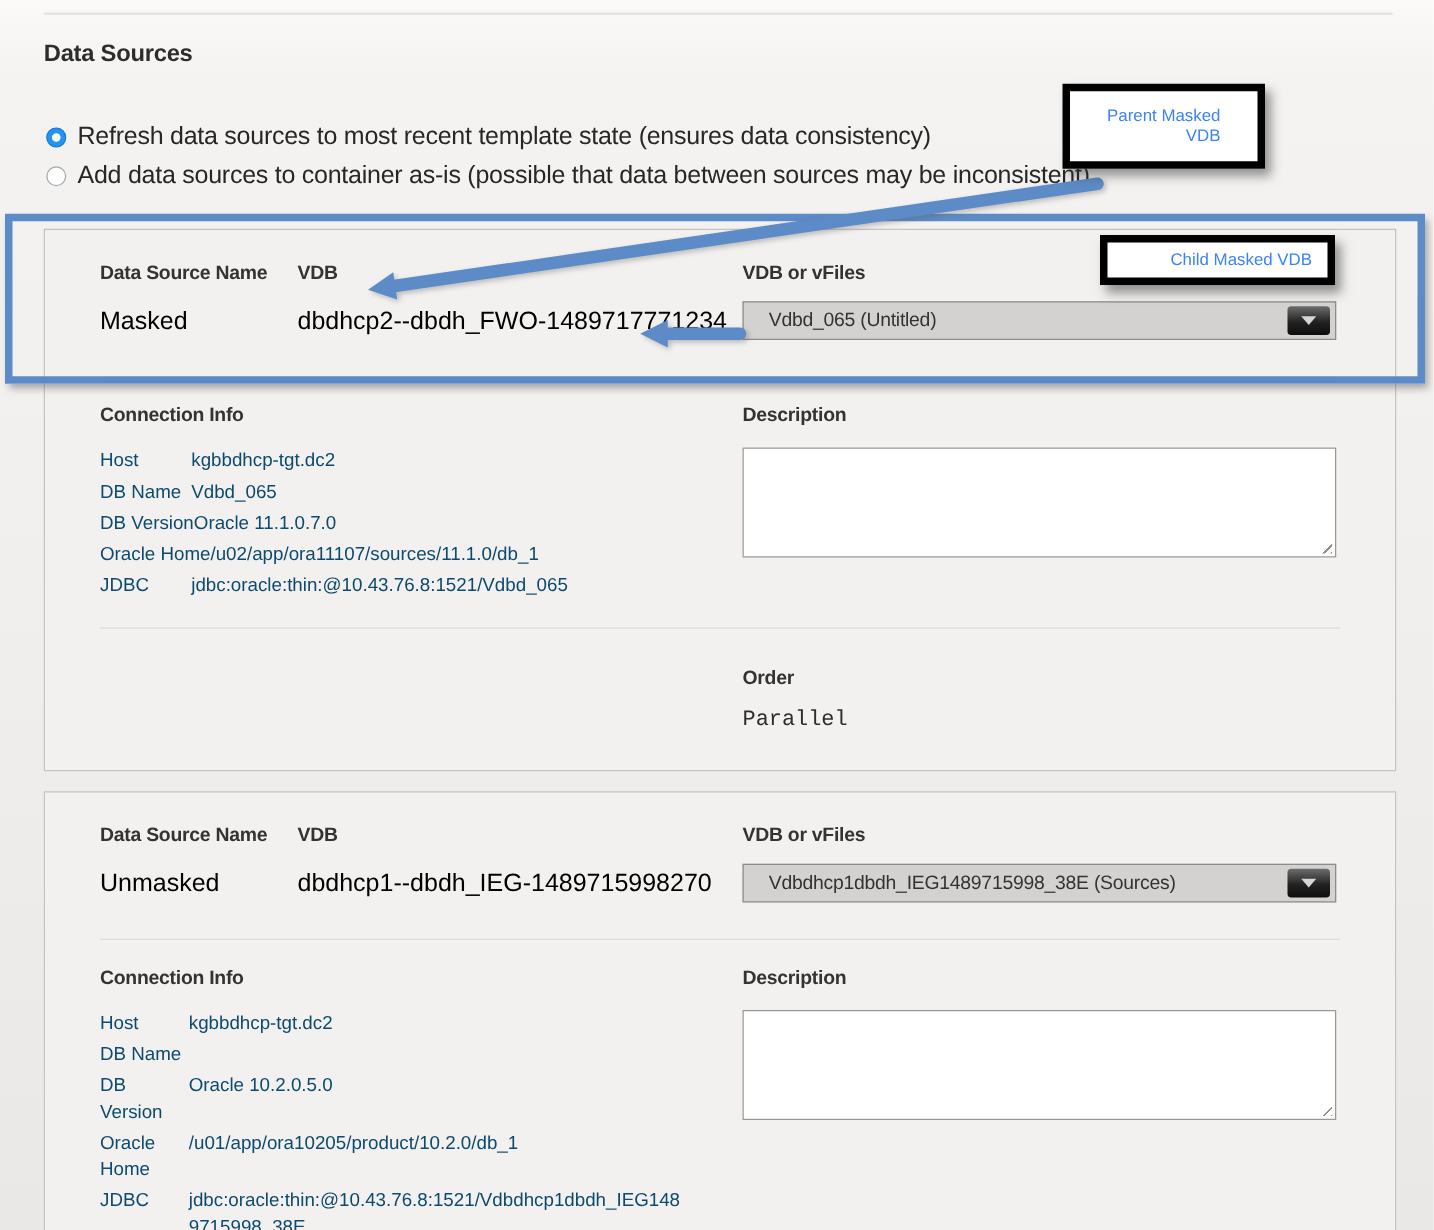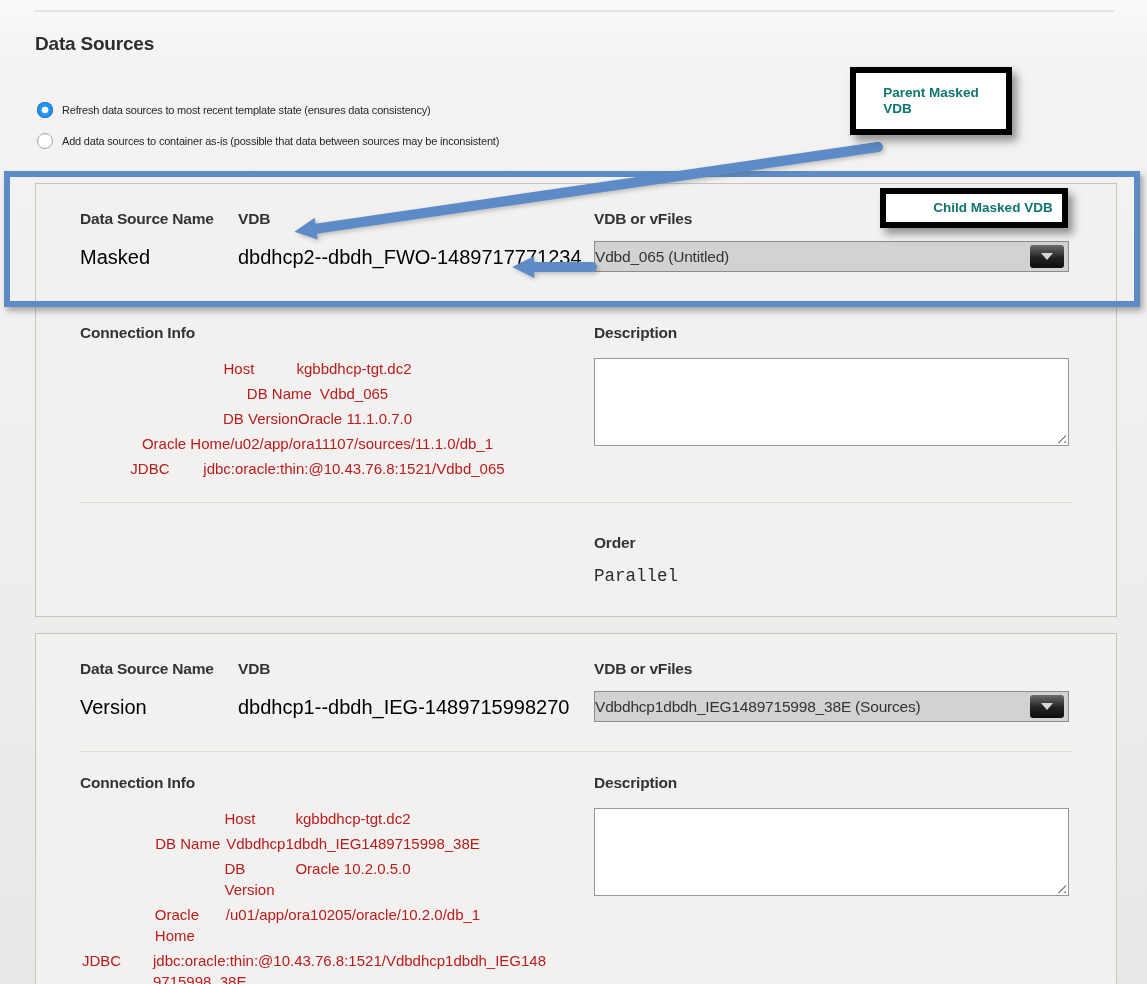--- a/index.html
+++ b/index.html
@@ -7,44 +7,44 @@
   .page{position:relative;width:1147px;height:984px;overflow:hidden;
         background:linear-gradient(180deg,#fbfaf9 0,#f4f3f1 6%,#f1f0ee 40%,#e9e8e6 100%);}
   .top-divider{position:absolute;top:10px;left:35px;right:33px;height:2px;background:#e6e4e2;}
   .page-title{position:absolute;top:33px;left:35px;font-size:19px;font-weight:bold;color:#2d2d2d;letter-spacing:-0.2px;}
 
   
   .radio-group{position:absolute;top:94px;left:37px;}
   .radio-row{display:flex;align-items:center;height:31px;cursor:pointer;}
   .radio{width:16px;height:16px;border-radius:50%;background:#fff;border:1px solid #a6a6a6;box-sizing:border-box;flex:0 0 auto;}
   .radio.selected{border:none;background:radial-gradient(circle at 50% 50%, #ffffff 0 3px, #2493f2 3.8px 100%);box-shadow:inset 0 0 0 1px #1b7fd6;}
-  .radio-label{margin-left:9px;font-size:11px;color:#272727;letter-spacing:-0.2px;}
+  .radio-label{margin-left:9px;font-size:20px;color:#272727;letter-spacing:-0.2px;}
 
   
   .panel{position:absolute;left:35px;width:1082px;background:#f2f1ef;border:1px solid #c6c4c1;box-sizing:border-box;padding-left:33px;}
   #section-0{top:183px;height:434px;}
   #section-1{top:633px;height:420px;}
   .hdr{position:absolute;top:26px;font-size:15.5px;font-weight:bold;color:#333;letter-spacing:-0.2px;white-space:nowrap;}
   .val{position:absolute;top:62px;font-size:20px;color:#000000;white-space:nowrap;}
   .name-col{left:44px;} .vdb-col{left:202px;} .right-col{left:558px;}
 
   .dropdown{position:absolute;left:558px;top:57px;width:475px;height:31px;background:#d3d2d0;
             border:1px solid #8e8c8a;box-sizing:border-box;display:flex;align-items:center;cursor:pointer;}
-  .dd-text{margin-left:0;font-size:15.5px;color:#333;letter-spacing:-0.2px;white-space:nowrap;}
+  .dd-text{margin-left:20px;font-size:15.5px;color:#333;letter-spacing:-0.2px;white-space:nowrap;}
   .dd-btn{position:absolute;right:4px;top:3px;width:34px;height:23px;border-radius:3px;
           background:linear-gradient(#6d6d6d,#222 55%,#0d0d0d);display:flex;align-items:center;justify-content:center;}
   .dd-tri{width:0;height:0;border-left:6px solid transparent;border-right:6px solid transparent;border-top:7px solid #d6d6d6;}
 
   .divider{position:absolute;left:44px;right:44px;height:1px;background:#dedcd9;}
   .div1{top:117px;} .div2{top:318px;}
 
   .conn{position:absolute;left:44px;top:140px;width:475px;}
   .sub-hdr{font-size:15.5px;font-weight:bold;color:#333;letter-spacing:-0.2px;}
   .conn-rows{margin-top:16px;}
-  .conn-row{display:flex;margin-bottom:4px;font-size:15px;color:#b91c1c;line-height:21px;justify-content:center;}
+  .conn-row{display:flex;margin-bottom:4px;font-size:15px;color:#0c4a6e;line-height:21px;}
   #section-0 .conn-lbl{flex:0 0 auto;min-width:73px;white-space:nowrap;}
   #section-1 .conn-lbl{flex:0 0 71px;width:71px;}
   .conn-val{word-break:break-all;max-width:400px;}
 
   .desc{position:absolute;left:558px;top:140px;width:475px;}
   .ta-wrap{position:relative;margin-top:16px;width:475px;height:88px;}
   .ta-wrap textarea{width:100%;height:100%;box-sizing:border-box;border:1px solid #9a9896;background:#fff;
                     resize:none;padding:6px;font:14px "Liberation Sans",sans-serif;}
   .resize-corner{position:absolute;right:3px;bottom:3px;width:11px;height:11px;pointer-events:none;
                  background:repeating-linear-gradient(-45deg,#8f8f8f 0 1.5px,transparent 1.5px 4.5px);
@@ -52,22 +52,22 @@
 
   .order{position:absolute;left:558px;top:350px;}
   .order-val{margin-top:14px;font-size:17.5px;color:#2d2d2d;font-family:Liberation Mono, monospace;}
 
   
   .hl-rect{position:absolute;left:4px;top:171px;width:1136px;height:136px;border:6px solid #5d8bc7;
            box-sizing:border-box;box-shadow:3px 4px 6px rgba(70,70,70,0.45);z-index:5;pointer-events:none;}
   svg.arrows{position:absolute;left:0;top:0;z-index:7;pointer-events:none;
              filter:drop-shadow(2px 2px 2px rgba(90,90,90,0.35));}
   .callout{position:absolute;background:#fff;border:6px solid #000;box-sizing:border-box;z-index:8;
-           display:flex;align-items:center;justify-content:center;text-align:left;
-           font-weight:bold;font-size:13.5px;line-height:16px;color:#0f766e;
+           display:flex;align-items:center;justify-content:center;text-align:right;
+           font-weight:normal;font-size:13.5px;line-height:16px;color:#3b82f6;
            box-shadow:5px 6px 8px rgba(50,50,50,0.5);}
   .callout.parent{left:850px;top:67px;width:162px;height:68px;}
   .callout.child{left:880px;top:188px;width:188px;height:40px;padding-left:38px;}
 </style>
 </head>
 <body>
 
 <div class="page">
   <div class="top-divider"></div>
   <div class="page-title">Data Sources</div>
@@ -135,48 +135,47 @@
     <div class="order">
       <div class="sub-hdr">Order</div>
       <div class="order-val">Parallel</div>
     </div>
   </section>
 
   <section class="panel" id="section-1">
     <div class="hdr name-col">Data Source Name</div>
     <div class="hdr vdb-col">VDB</div>
     <div class="hdr right-col">VDB or vFiles</div>
-    <div class="val name-col">Version</div>
+    <div class="val name-col">Unmasked</div>
     <div class="val vdb-col">dbdhcp1--dbdh_IEG-1489715998270</div>
     <div class="dropdown">
       <span class="dd-text">Vdbdhcp1dbdh_IEG1489715998_38E (Sources)</span>
       <span class="dd-btn">
           <span class="dd-tri"></span>
         </span>
     </div>
     <div class="divider div1"></div>
 
     <div class="conn">
       <div class="sub-hdr">Connection Info</div>
       <div class="conn-rows">
         <div class="conn-row">
           <span class="conn-lbl">Host</span>
           <span class="conn-val">kgbbdhcp-tgt.dc2</span>
         </div>
         <div class="conn-row">
           <span class="conn-lbl">DB Name</span>
-          <span class="conn-val">Vdbdhcp1dbdh_IEG1489715998_38E</span>
         </div>
         <div class="conn-row">
           <span class="conn-lbl">DB Version</span>
           <span class="conn-val">Oracle 10.2.0.5.0</span>
         </div>
         <div class="conn-row">
           <span class="conn-lbl">Oracle Home</span>
-          <span class="conn-val">/u01/app/ora10205/oracle/10.2.0/db_1</span>
+          <span class="conn-val">/u01/app/ora10205/product/10.2.0/db_1</span>
         </div>
         <div class="conn-row">
           <span class="conn-lbl">JDBC</span>
           <span class="conn-val">jdbc:oracle:thin:@10.43.76.8:1521/Vdbdhcp1dbdh_IEG1489715998_38E</span>
         </div>
       </div>
     </div>
 
     <div class="desc">
       <div class="sub-hdr">Description</div>

